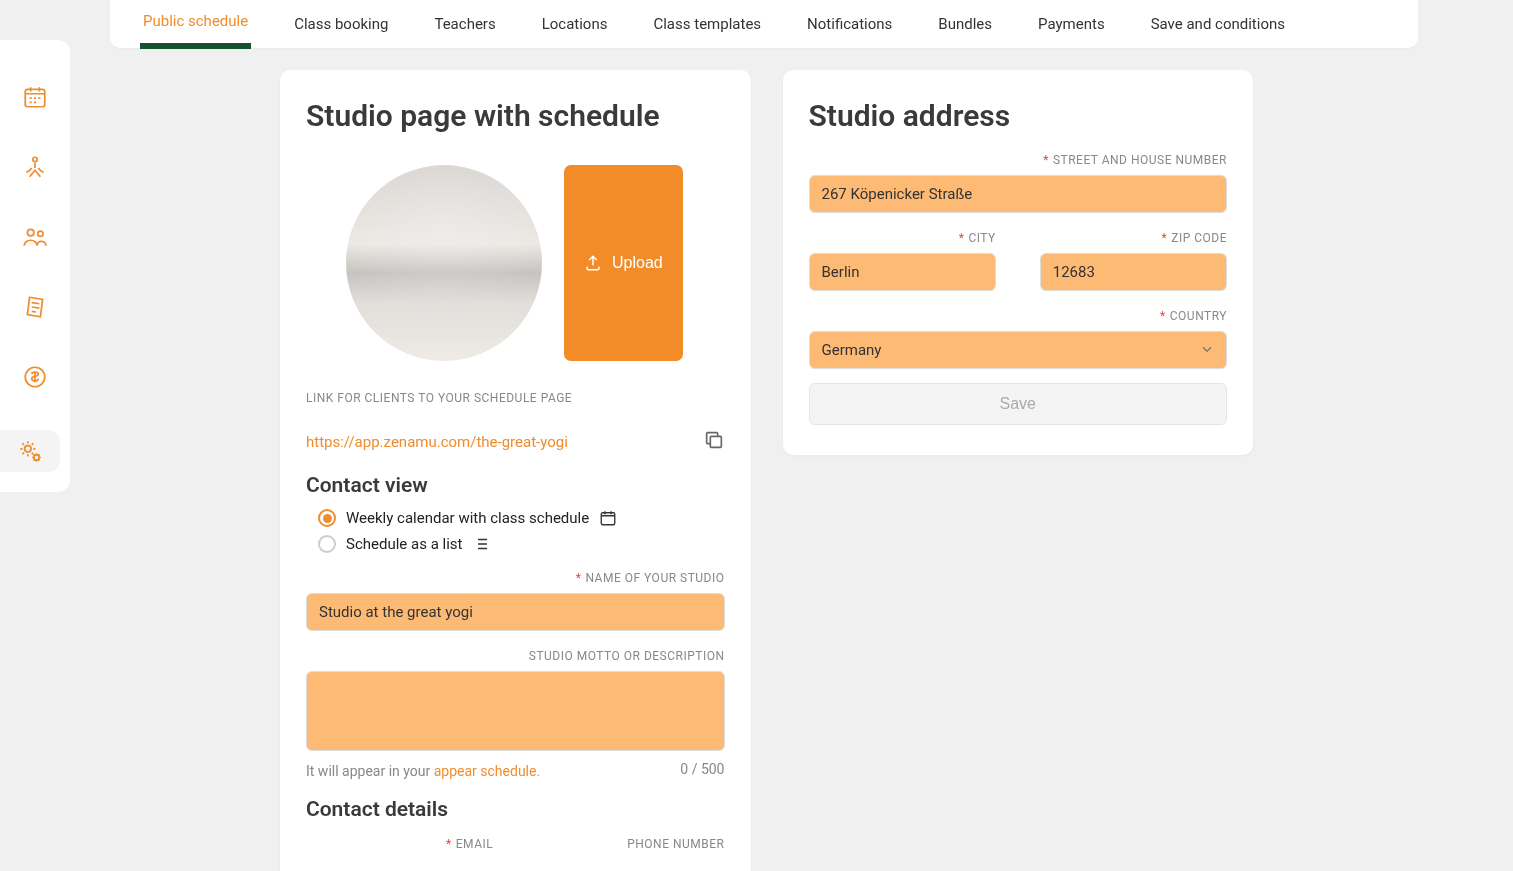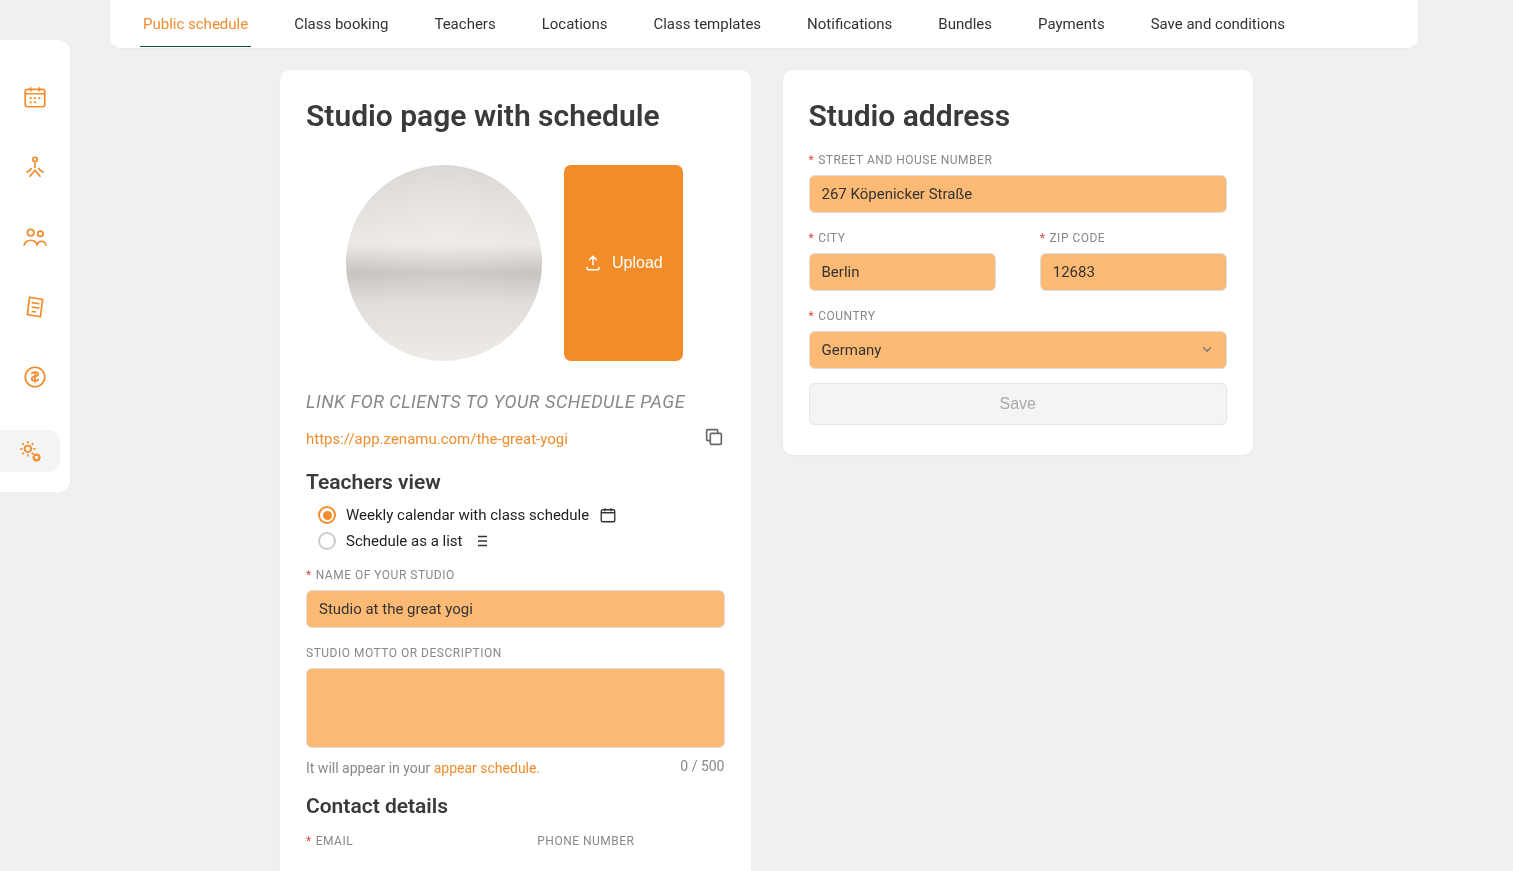--- a/index.html
+++ b/index.html
@@ -66,21 +66,21 @@
     }
     .tab {
       font-size: 15px;
       color: #333;
       padding: 13px 3px;
       cursor: pointer;
       white-space: nowrap;
     }
     .tab.active {
       color: #f08c2e;
-      border-bottom: 1px solid #14532d;
+      border-bottom: 6px solid #14532d;
     }
 
     
     .main {
       position: absolute;
       left: 280px;
       right: 260px;
       top: 70px;
       display: flex;
       gap: 32px;
@@ -129,27 +129,26 @@
       padding: 10px 20px;
       font-size: 16px;
       display: inline-flex;
       align-items: center;
       gap: 10px;
       cursor: pointer;
     }
     .btn svg { width: 18px; height: 18px; }
 
     .small-label {
-      font-size: 18px;
+      font-size: 12px;
       letter-spacing: 0.5px;
       color: #888;
       text-transform: uppercase;
-      margin-bottom: 14px;
+      margin-bottom: 24px;
       display: block;
-      font-style: italic;
     }
     .link-row {
       display: flex;
       justify-content: space-between;
       align-items: center;
       margin-bottom: 14px;
     }
     .link { color: #f08c2e; font-size: 15px; text-decoration: none; text-align: right; }
     .copy-icon { color: #666; cursor: pointer; }
     .copy-icon svg { width: 22px; height: 22px; }
@@ -180,20 +179,21 @@
     }
     .radio-row svg { width: 18px; height: 18px; color: #333; }
 
     .field-label {
       font-size: 12px;
       letter-spacing: 0.5px;
       color: #888;
       text-transform: uppercase;
       margin-top: 18px;
       display: block;
+      text-align: right;
     }
     .req { color: #e04a3f; margin-right: 4px; }
     .input, .textarea, .select {
       width: 100%;
       border: 1px solid #ddd;
       border-radius: 6px;
       padding: 9px 12px;
       font-size: 15px;
       color: #333;
       outline: none;
@@ -303,21 +303,21 @@
     <div class="link-row">
       <a class="link">https://app.zenamu.com/the-great-yogi</a>
       <span class="copy-icon">
         <svg viewBox="0 0 24 24" fill="none" stroke="currentColor" stroke-width="1.8">
             <rect x="8" y="8" width="12" height="12" rx="1"></rect>
             <path d="M16 8V5a1 1 0 0 0-1-1H5a1 1 0 0 0-1 1v10a1 1 0 0 0 1 1h3"></path>
           </svg>
       </span>
     </div>
 
-    <h2>Teachers view</h2>
+    <h2>Contact view</h2>
 
     <div class="radio-row">
       <span class="radio">
           <span class="dot"></span>
         </span>
       <span>Weekly calendar with class schedule</span>
       <svg viewBox="0 0 24 24" fill="none" stroke="currentColor" stroke-width="1.8">
           <rect x="3" y="5" width="18" height="16" rx="2"></rect>
           <path d="M3 9h18M8 3v4M16 3v4"></path>
         </svg>

